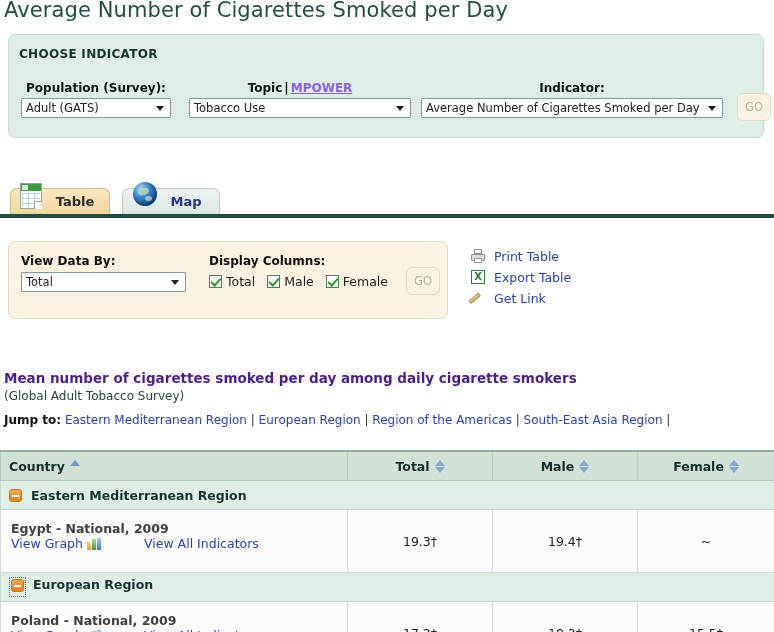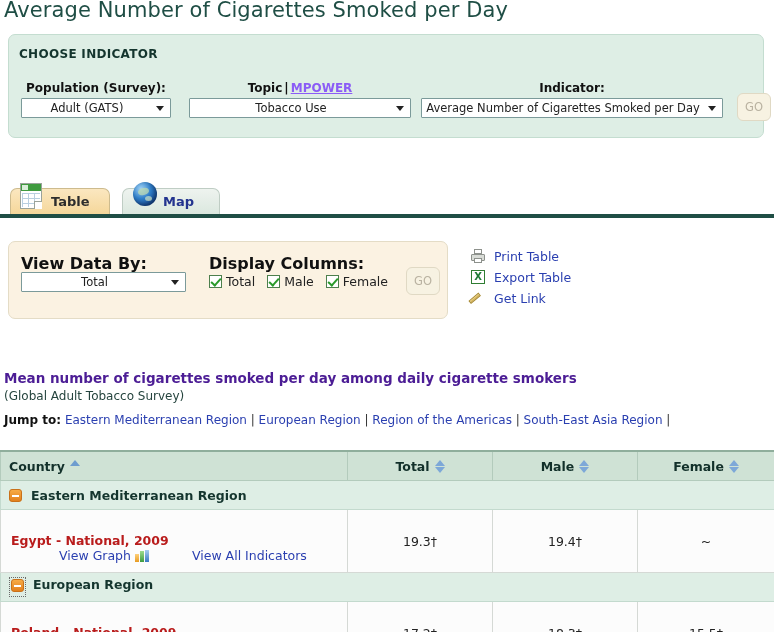--- a/index.html
+++ b/index.html
@@ -35,21 +35,20 @@
   }
   .field-label .sep{font-weight:bold;color:#111;padding:0 2px;}
   .mpower-link{
     color:#8b5cf6;font-weight:bold;text-decoration:underline;cursor:pointer;
   }
   .sel{
     position:relative;height:20px;background:#ffffff;border:1px solid #7b9a9a;
     box-sizing:border-box;font-size:11.5px;color:#222;
     padding:2px 22px 0 4px;overflow:hidden;white-space:nowrap;
     border-radius:1px;
-    text-align:center;
   }
   .sel .caret{
     position:absolute;right:6px;top:7px;width:0;height:0;
     border-left:4.5px solid transparent;border-right:4.5px solid transparent;
     border-top:5px solid #222222;
   }
   .go-btn{
     position:absolute;width:34px;height:28px;border:1px solid #e0d9c4;
     background:#f7f2e2;border-radius:6px;color:#b9b2a1;font-size:11.5px;
     display:flex;align-items:center;justify-content:center;box-sizing:border-box;
@@ -57,21 +56,21 @@
 
   
   .tabstrip{position:absolute;left:0;top:176px;width:774px;height:42px;}
   .tabstrip .baseline{
     position:absolute;left:0;bottom:0;width:774px;height:4px;background:#1f4e45;
   }
   .tab{
     position:absolute;bottom:4px;height:26px;border:1px solid #cdbb8e;
     border-bottom:none;border-radius:7px 7px 0 0;box-sizing:border-box;
     display:flex;align-items:center;padding-left:40px;padding-right:10px;
-    font-size:13px;font-weight:bold;
+    font-size:13px;font-weight:bold;justify-content:center;
   }
   .tab.table-tab{
     left:10px;width:100px;
     background:linear-gradient(to bottom,#fbe7c0,#f5d79a);
     color:#2d2d2d;
   }
   .tab.map-tab{
     left:122px;width:98px;
     background:linear-gradient(to bottom,#eef3ef,#dbe8df);
     color:#23348f;border-color:#bfcdc4;
@@ -102,21 +101,21 @@
   .globe .land2{
     position:absolute;left:12px;top:14px;width:7px;height:5px;border-radius:50%;
     background:#cfe4c6;opacity:.7;
   }
 
   
   .view-panel{
     position:absolute;left:8px;top:241px;width:440px;height:78px;
     background:#fbf2e2;border:1px solid #e4dcc6;border-radius:7px;box-sizing:border-box;
   }
-  .vp-label{position:absolute;font-size:16px;font-weight:bold;color:#111;}
+  .vp-label{position:absolute;font-size:12px;font-weight:bold;color:#111;}
   .chk-row{position:absolute;left:200px;top:32px;display:flex;align-items:center;gap:4px;
     font-size:12.5px;color:#222;}
   .chk{
     width:13px;height:13px;background:#ffffff;border:1px solid #4d7f4d;
     box-sizing:border-box;position:relative;display:inline-block;flex:none;
   }
   .chk:after{
     content:"";position:absolute;left:3px;top:0px;width:4px;height:8px;
     border:solid #2a9a2a;border-width:0 2px 2px 0;transform:rotate(42deg);
   }
@@ -189,22 +188,22 @@
   }
   .collapse-ico:before{content:"";position:absolute;left:2px;top:5px;width:7px;height:2px;background:#fff;}
   .ci-wrap{display:inline-block;border:1px dotted #6a6a6a;padding:1px;vertical-align:-3px;margin-right:7px;}
   .ci-wrap .collapse-ico{margin-right:0;vertical-align:0;}
 
   .data-row td{
     background:#fcfcfc;border:1px solid #d5d9d5;height:54px;padding:4px 10px;
     vertical-align:top;
   }
   .data-row td.num{text-align:center;vertical-align:middle;font-size:12.5px;color:#222;}
-  .cn{font-size:12.5px;font-weight:bold;color:#b91c1c;display:block;margin-top:19px;}
-  .row-links{margin-top:9px;font-size:12.5px;margin-left:48px;}
+  .cn{font-size:12.5px;font-weight:bold;color:#404040;display:block;margin-top:7px;}
+  .row-links{margin-top:9px;font-size:12.5px;}
   .row-links a{color:#2a3fb0;text-decoration:none;cursor:pointer;}
   .chart-ico{display:inline-block;width:15px;height:12px;position:relative;
     vertical-align:-2px;margin-left:4px;}
   .chart-ico i{position:absolute;bottom:0;width:4px;display:block;}
   .chart-ico .b1{left:0;height:8px;background:linear-gradient(to bottom,#ffd07a,#e79b22);}
   .chart-ico .b2{left:5px;height:11px;background:linear-gradient(to bottom,#9ddc8e,#3f9b3f);}
   .chart-ico .b3{left:10px;height:12px;background:linear-gradient(to bottom,#a8cdf0,#3a78c2);}
   .vai{margin-left:42px;}
 </style>
 </head>

